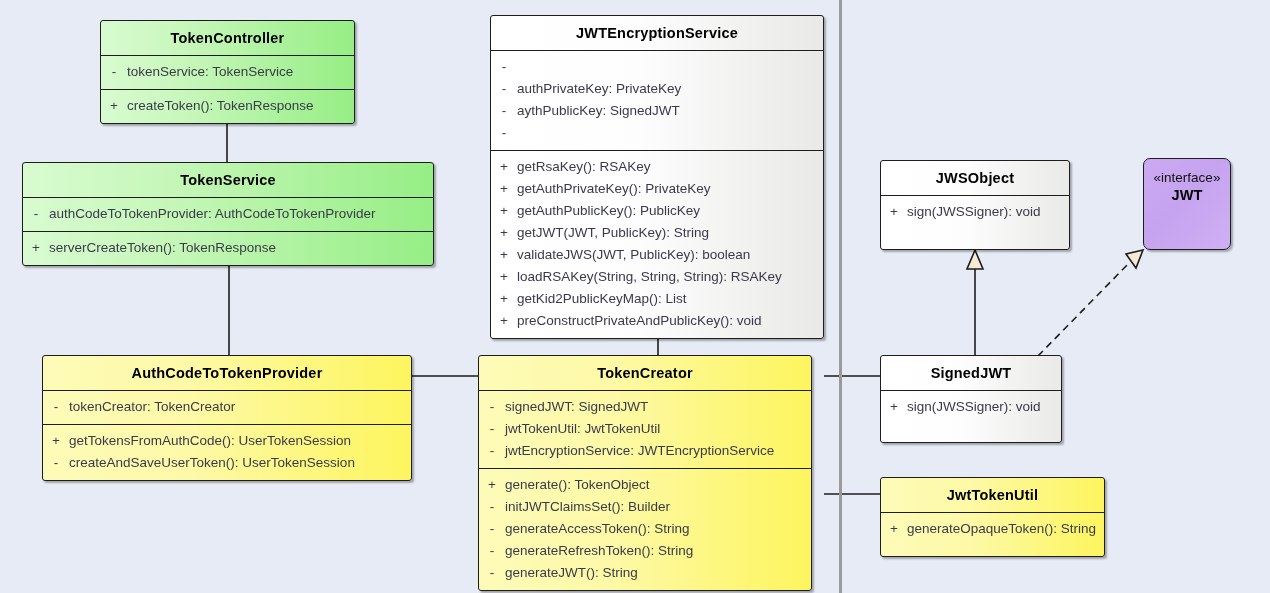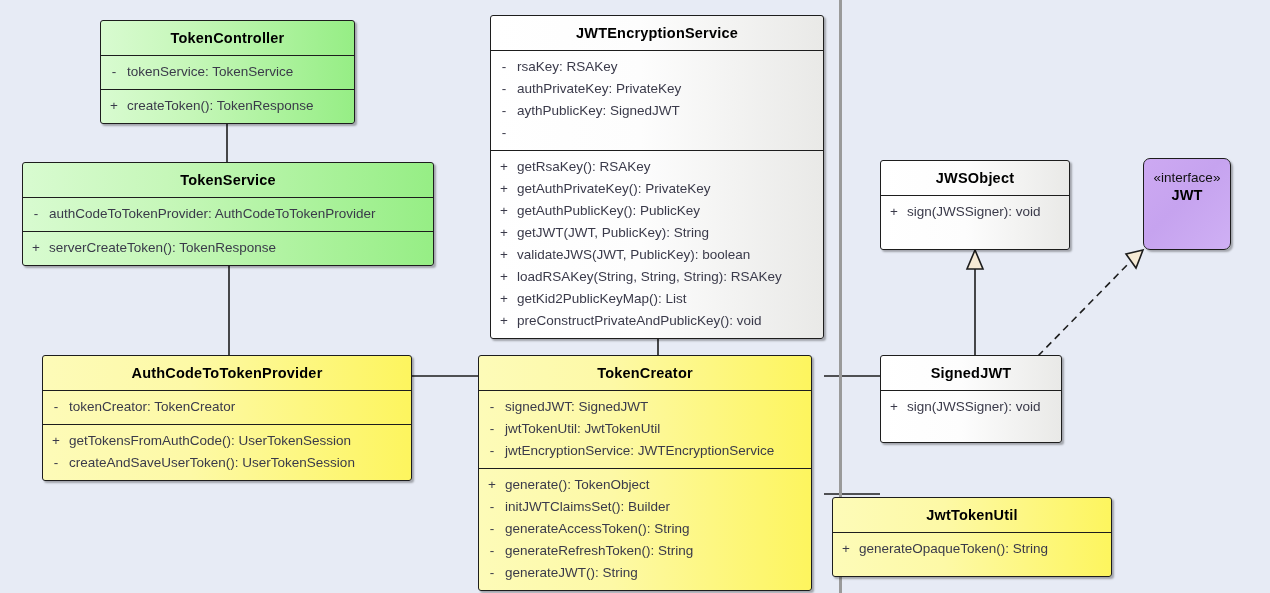--- a/index.html
+++ b/index.html
@@ -183,21 +183,20 @@
         <span class="sig">createAndSaveUserToken(): UserTokenSession</span>
       </div>
     </div>
   </div>
 
   <div class="uml white" style="left:490px; top:15px; width:334px;">
     <div class="title">JWTEncryptionService</div>
     <div class="compartment">
       <div class="row">
         <span class="vis">-</span>
-        <span class="sig">rsaKey: RSAKey</span>
       </div>
       <div class="row">
         <span class="vis">-</span>
         <span class="sig">authPrivateKey: PrivateKey</span>
       </div>
       <div class="row">
         <span class="vis">-</span>
         <span class="sig">aythPublicKey: SignedJWT</span>
       </div>
       <div class="row">
@@ -298,21 +297,21 @@
   <div class="uml white" style="left:880px; top:355px; width:182px; height:88px;">
     <div class="title">SignedJWT</div>
     <div class="compartment">
       <div class="row">
         <span class="vis">+</span>
         <span class="sig">sign(JWSSigner): void</span>
       </div>
     </div>
   </div>
 
-  <div class="uml yellow" style="left:832px; top:477px; width:280px; height:80px;margin-top:20px;">
+  <div class="uml yellow" style="left:880px; top:477px; width:225px; height:80px;">
     <div class="title">JwtTokenUtil</div>
     <div class="compartment">
       <div class="row">
         <span class="vis">+</span>
         <span class="sig">generateOpaqueToken(): String</span>
       </div>
     </div>
   </div>
 
 </div>

